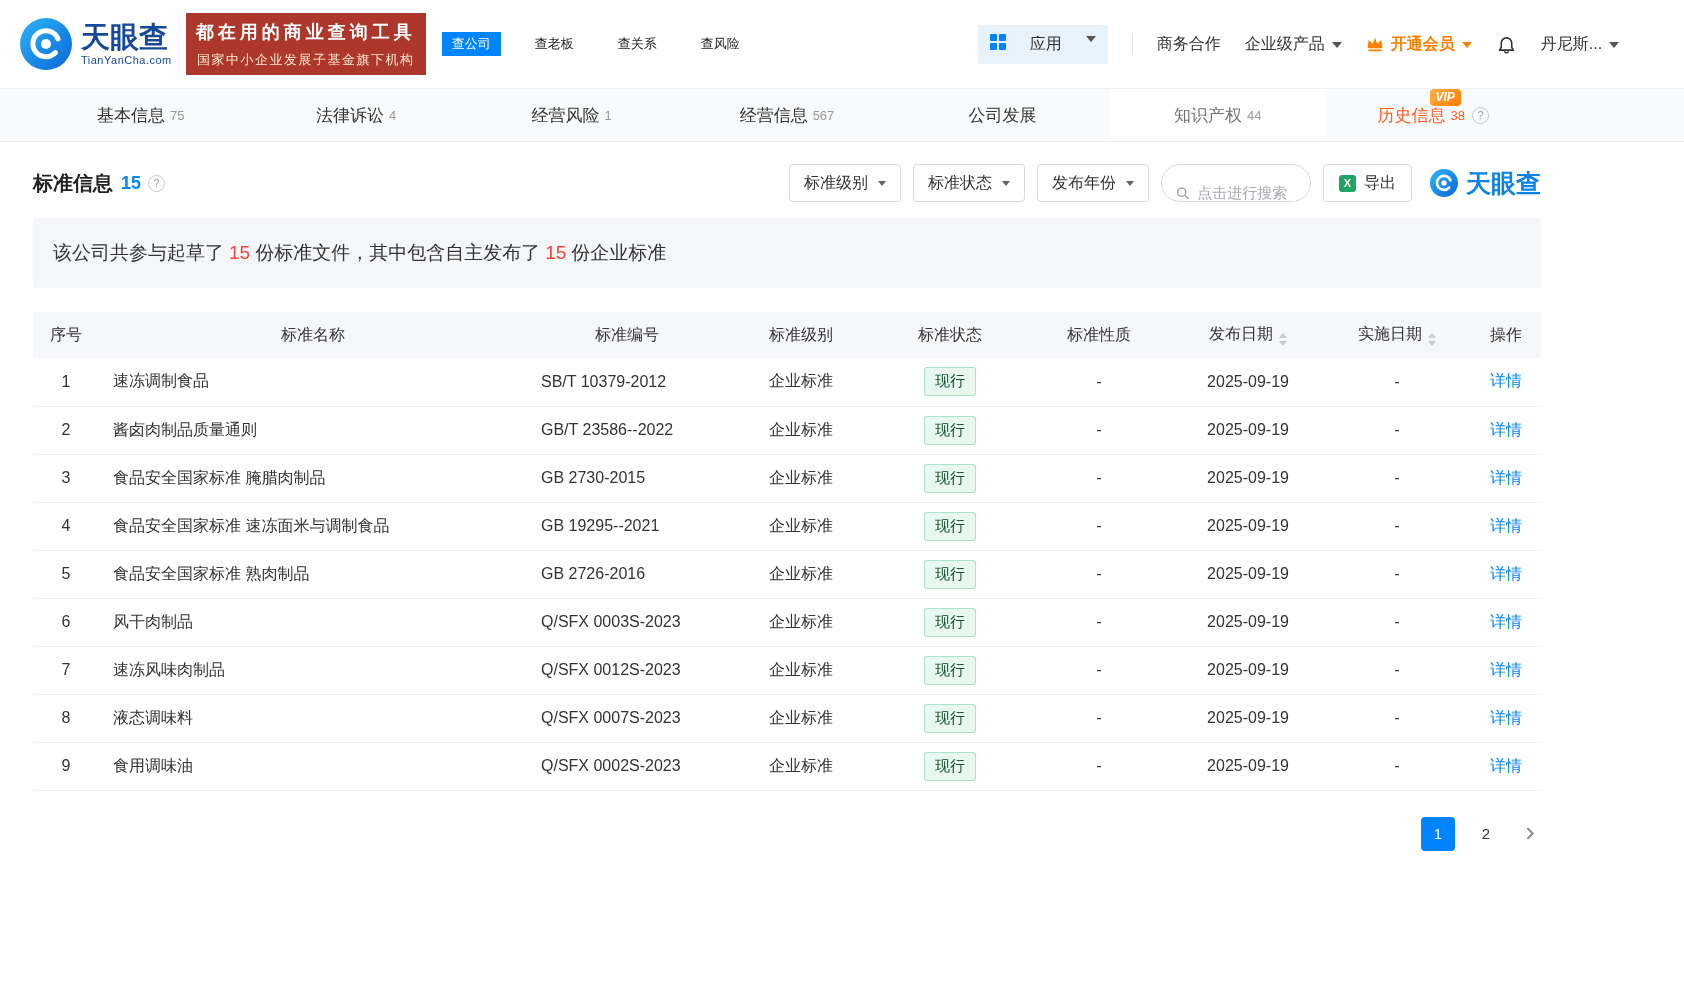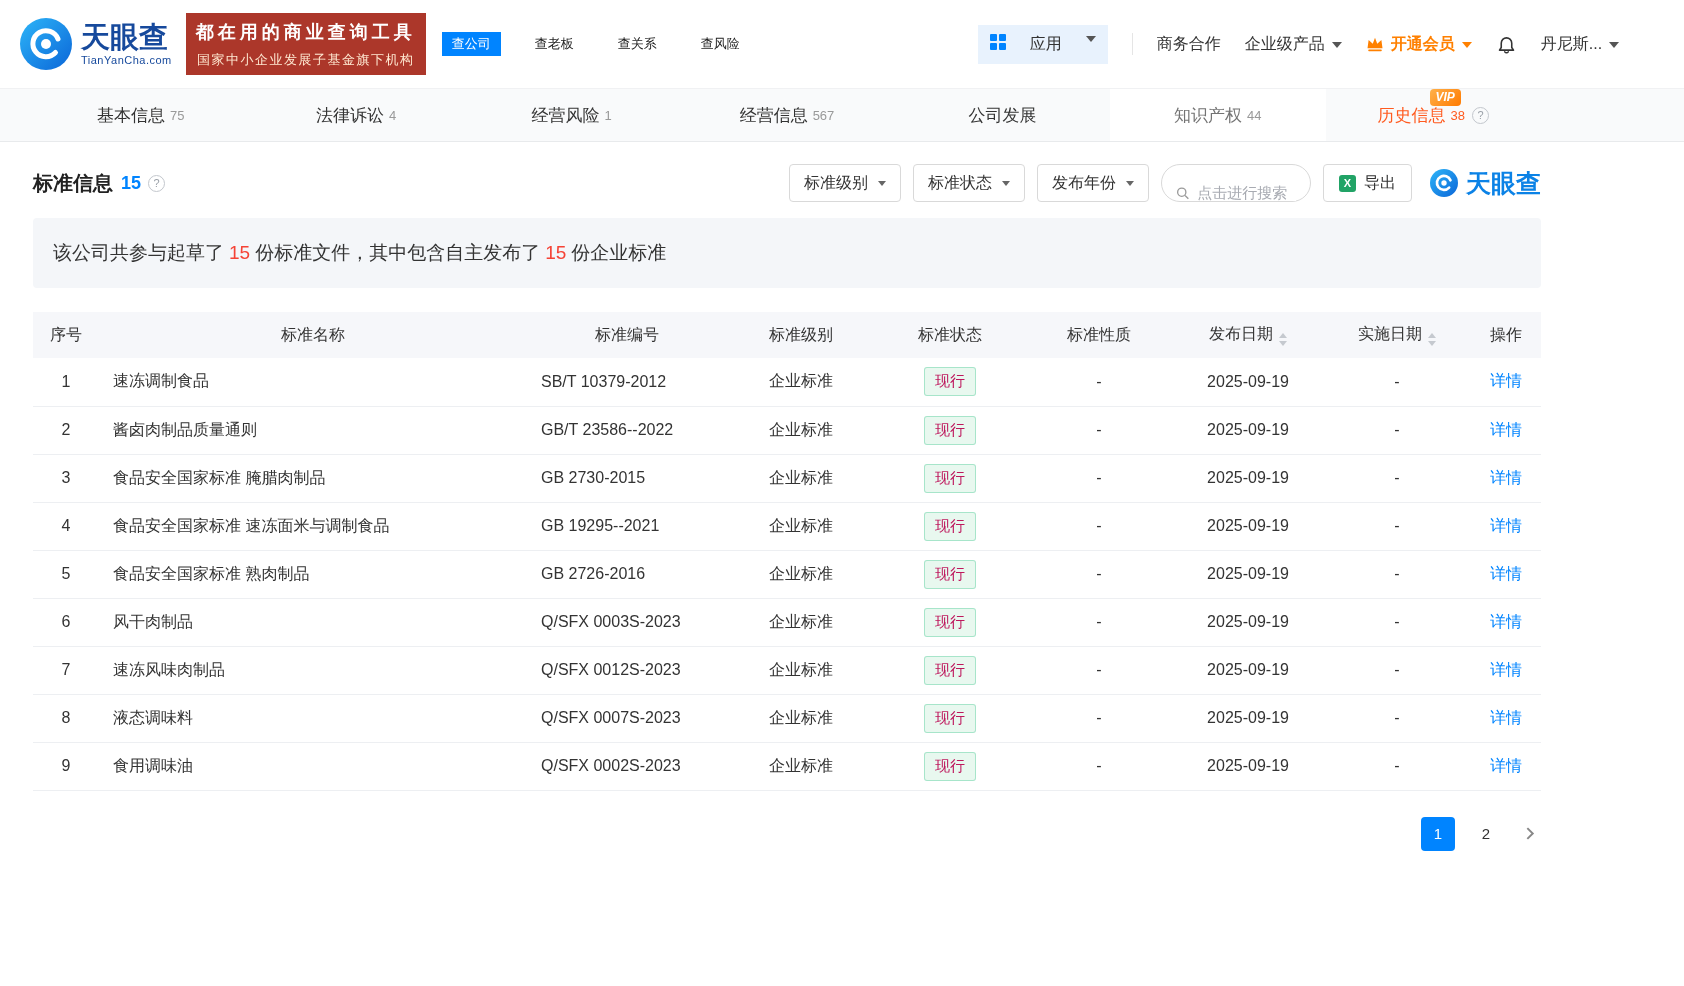--- a/index.html
+++ b/index.html
@@ -91,21 +91,21 @@
 
   .standards-table { width: 100%; border-collapse: collapse; margin-top: 24px; table-layout: fixed; }
   .standards-table thead th { background: #f6f7fa; height: 46px; font-size: 16px; font-weight: 400; color: #333; text-align: center; }
   .standards-table tbody td { height: 48px; border-bottom: 1px solid #edeff2; font-size: 16px; color: #333; text-align: center;
     overflow: hidden; white-space: nowrap; }
   .standards-table td.cell-left { text-align: left; padding-left: 14px; }
   .sort { display: inline-flex; flex-direction: column; gap: 3px; margin-left: 6px; vertical-align: 1px; }
   .sort i { display: block; width: 0; height: 0; border-left: 4px solid transparent; border-right: 4px solid transparent; }
   .sort .tri-up { border-bottom: 5px solid #c5c9cf; }
   .sort .tri-dn { border-top: 5px solid #c5c9cf; }
-  .badge { display: inline-block; min-width: 46px; padding: 4px 10px; background: #e8f8ef; color: #be185d;
+  .badge { display: inline-block; min-width: 46px; padding: 4px 10px; background: #e8f8ef; color: #14532d;
     font-size: 15px; border-radius: 3px; border: 1px solid rgba(0,179,106,.28); }
   .detail-link { color: #0084ff; cursor: pointer; text-decoration: none; }
 
   .pagination { display: flex; justify-content: flex-end; align-items: center; gap: 14px; margin-top: 26px; }
   .page-btn { min-width: 34px; height: 34px; line-height: 34px; text-align: center; border-radius: 4px;
     font-size: 15px; color: #333; cursor: pointer; background: #fff; }
   .page-btn.active { background: #0084ff; color: #fff; }
   .page-next { display: inline-flex; align-items: center; justify-content: center; width: 24px; height: 34px; cursor: pointer; }
 </style>
 </head>

